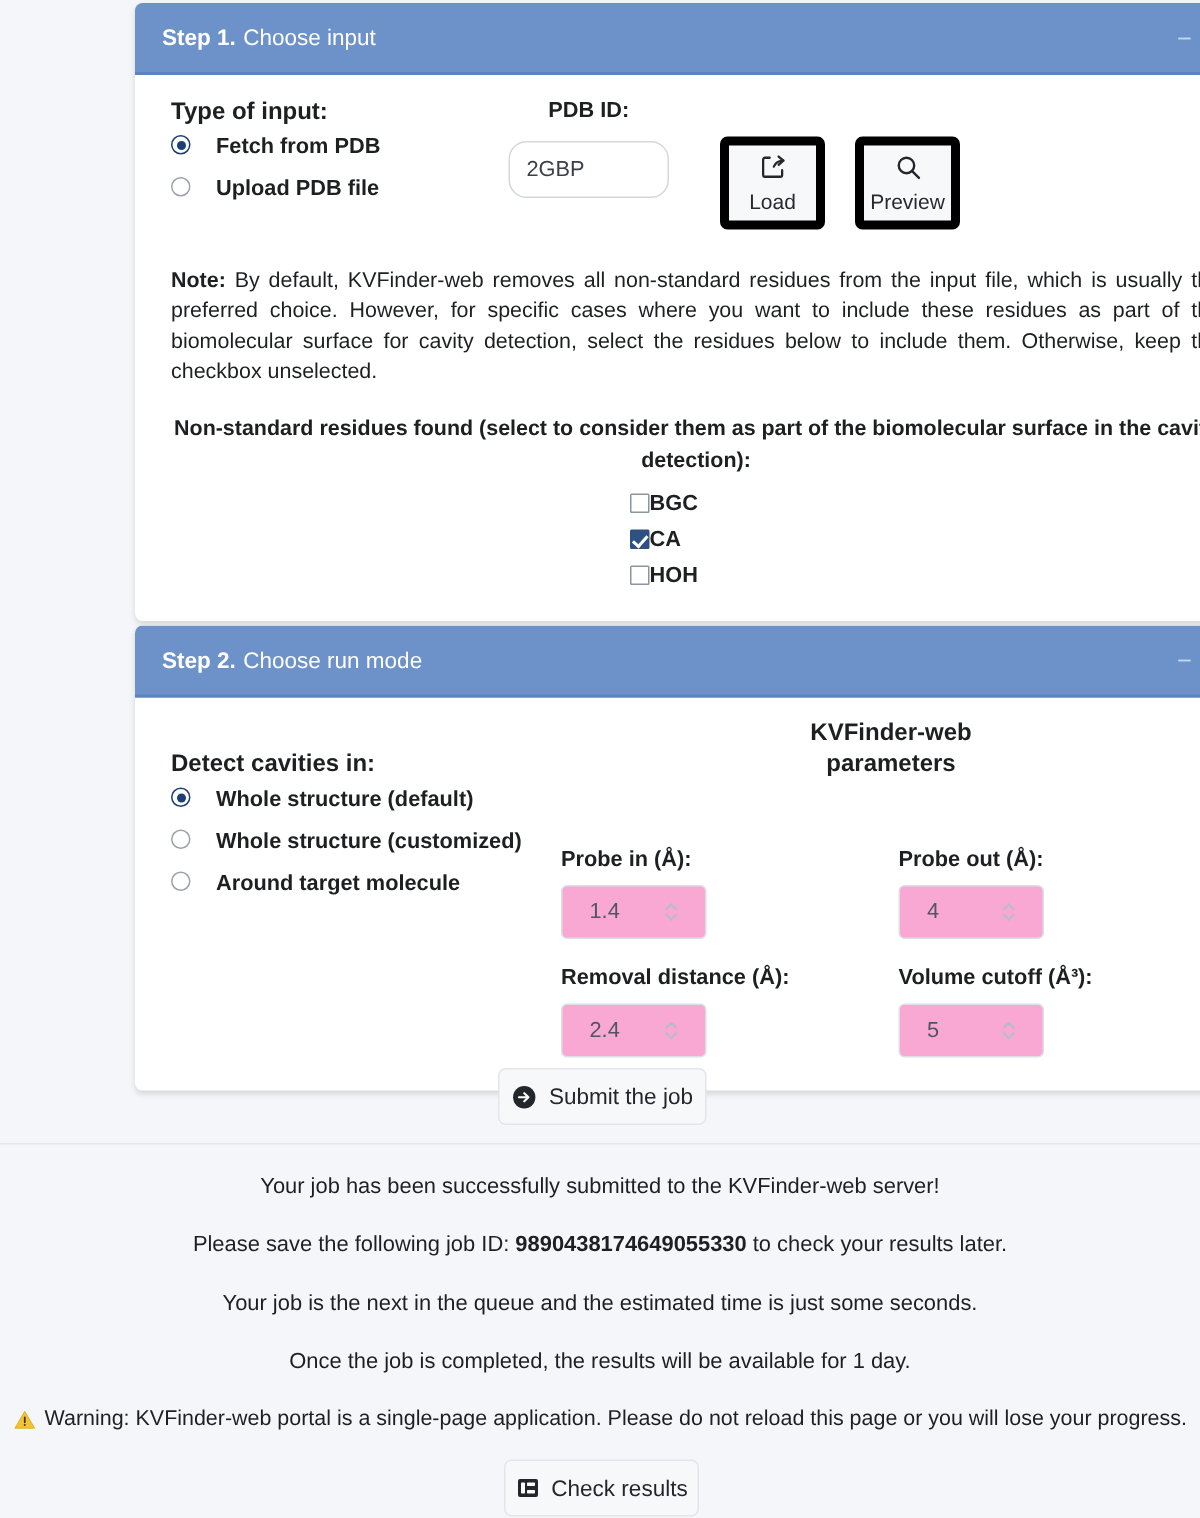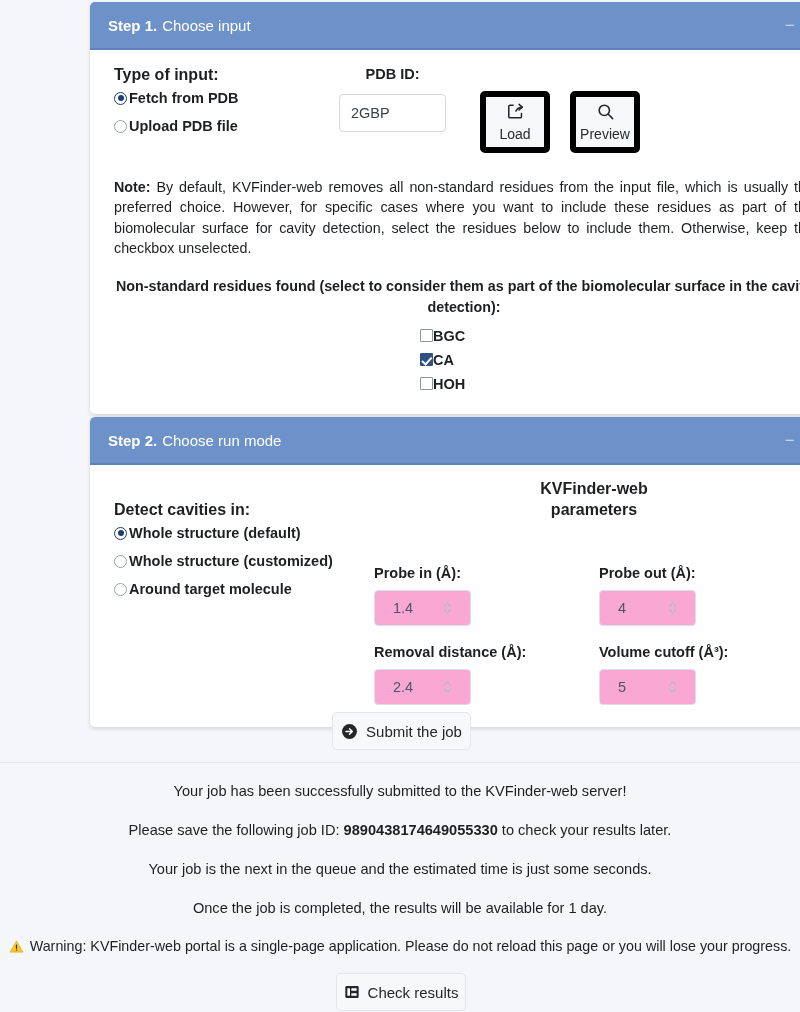--- a/index.html
+++ b/index.html
@@ -44,40 +44,40 @@
   }
   .hdr-tools .minus { font-size: 17px; line-height: 1; }
   .hdr-tools .info { font-style: normal; font-size: 15px; }
 
   .card-body { padding: 16px 24px 22px 24px; }
 
   
   .row1 { display: flex; align-items: flex-start; }
   .col-input { width: 205px; padding-top: 0px; }
   .lbl-bold { font-weight: bold; font-size: 16px; }
-  .radio-row { display: flex; align-items: center; margin-top: 6px; gap: 2px; }
+  .radio-row { display: flex; margin-top: 6px; gap: 17px; }
   .radio-row.sp { margin-top: 12px; }
   .radio {
     width: 13px; height: 13px; border-radius: 50%;
     border: 1.5px solid #9aa2ad; background: #fff;
     flex: 0 0 auto; position: relative;
   }
   .radio.checked { border-color: #1d3f73; }
   .radio.checked::after {
     content:""; position:absolute; left:50%; top:50%;
     width:6px; height:6px; border-radius:50%;
     background:#1d3f73; transform: translate(-50%,-50%);
   }
   .radio-label { font-weight: bold; font-size: 14.5px; white-space: nowrap; }
 
   .col-pdb { width: 135px; text-align: center; margin-left: 6px; }
   .pdb-title { font-weight: bold; font-size: 14.5px; margin-bottom: 12px; }
   .pdb-input {
     width: 107px; height: 38px;
-    border: 1px solid #d4d7dd; border-radius: 4px;
+    border: 1px solid #d4d7dd; border-radius: 12px;
     background: #fff; color: #3b4148;
     font-size: 14.5px; font-family: "Liberation Sans", sans-serif;
     padding: 8px 11px; outline: none;
   }
 
   .btn-square {
     width: 70px; height: 62px;
     border: 6px solid #000000; border-radius: 5px;
     background: #f7f8fa;
     display: flex; flex-direction: column;

